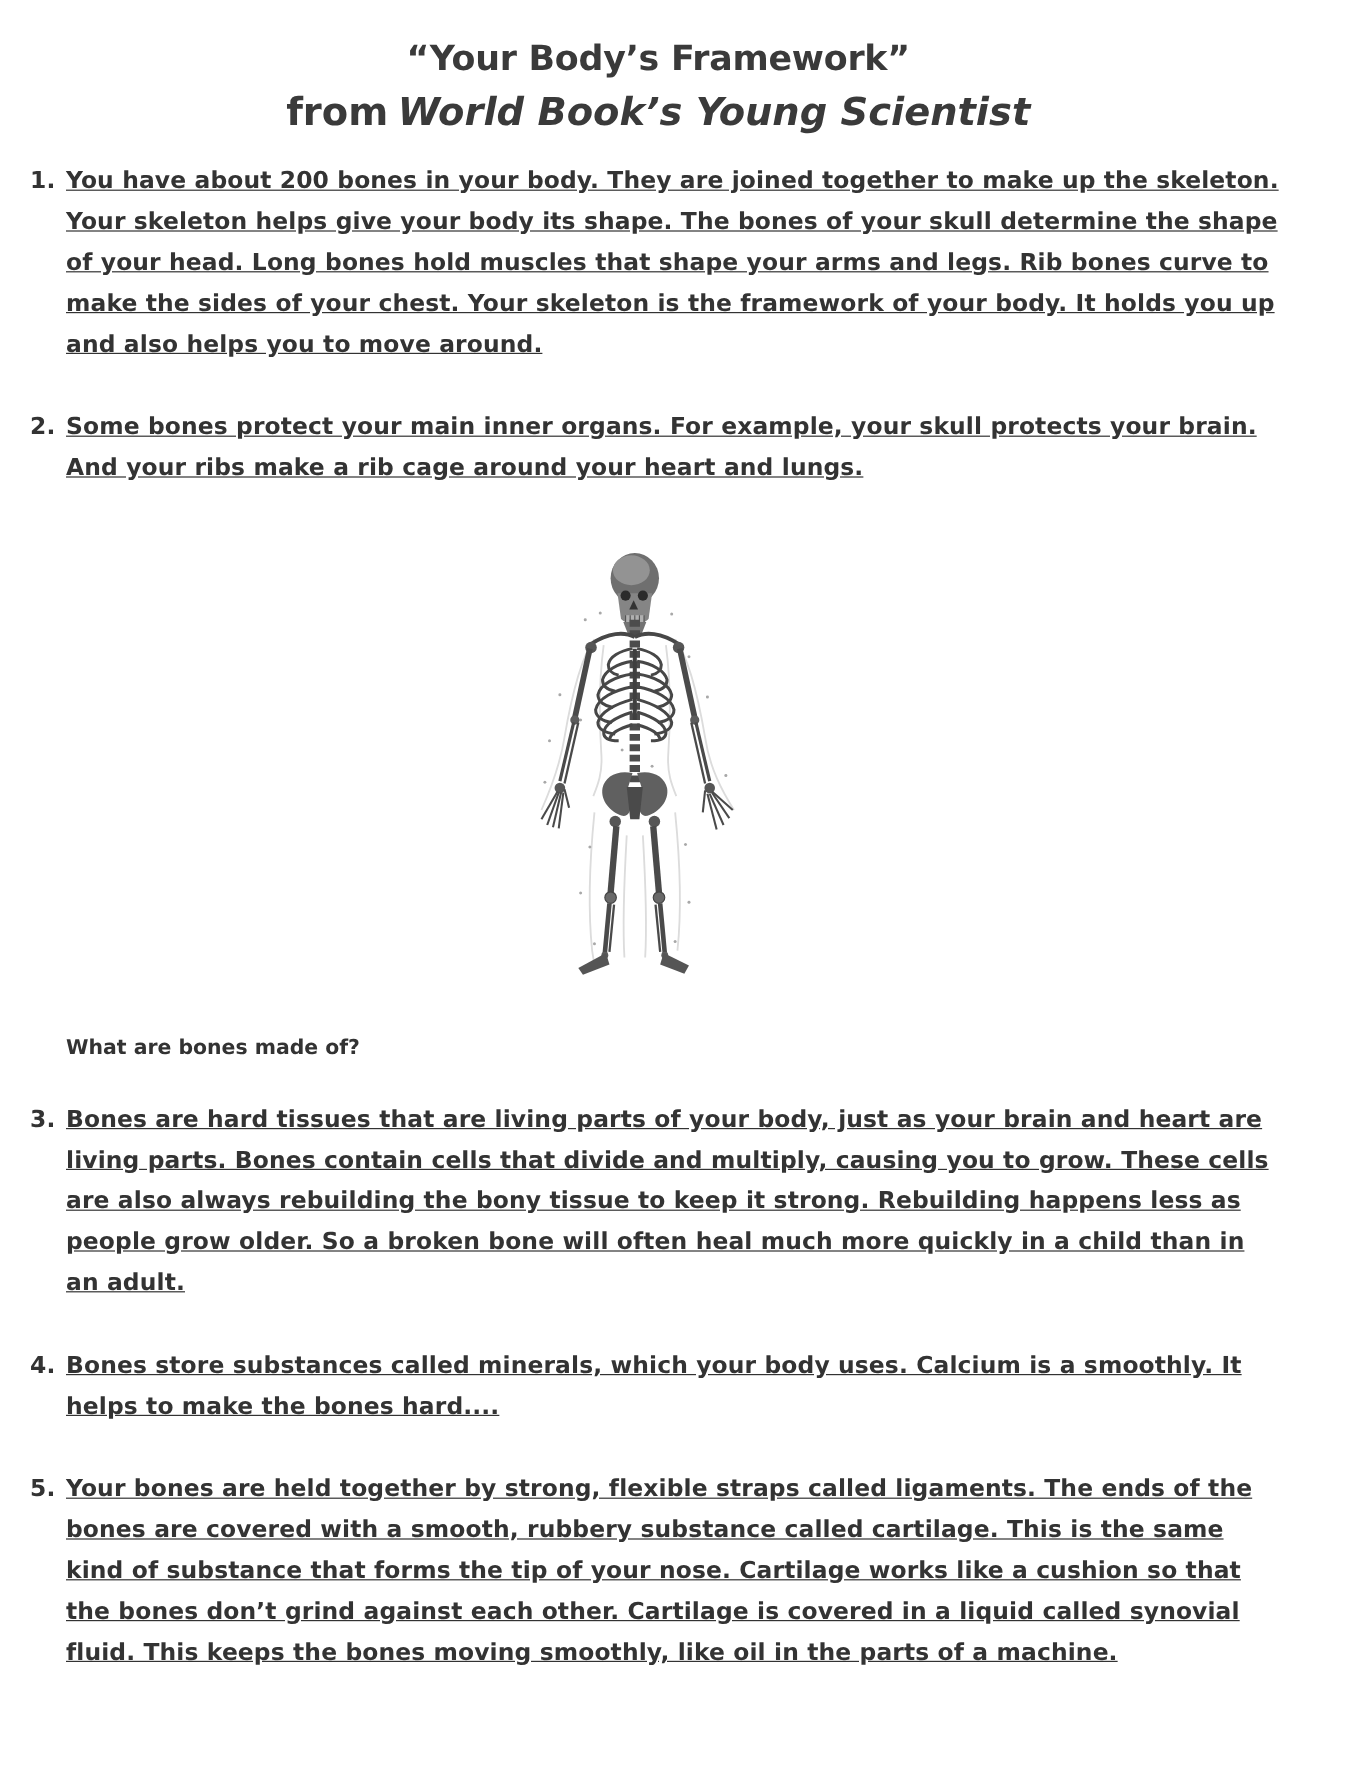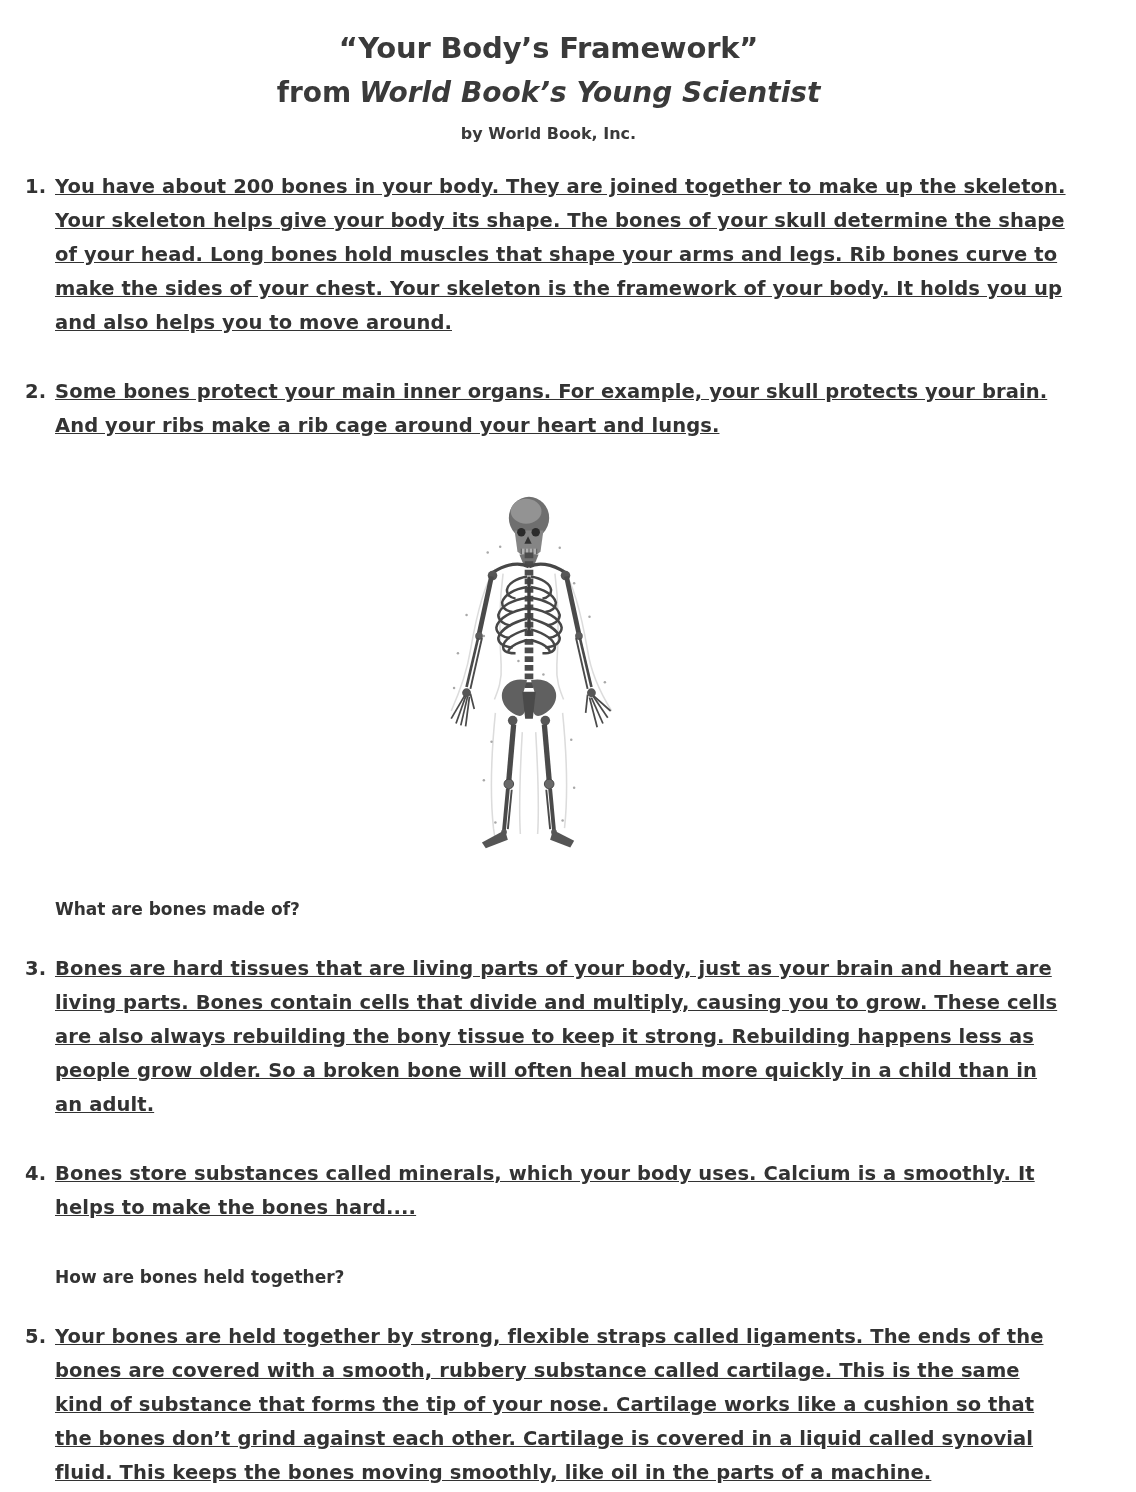--- a/index.html
+++ b/index.html
@@ -5,21 +5,21 @@
   html, body { margin: 0; padding: 0; background: #ffffff; }
   body {
     width: 1136px; height: 1492px; overflow: hidden;
     font-family: "DejaVu Sans", "Liberation Sans", sans-serif;
     color: #333333;
   }
   .page { box-sizing: border-box; width: 1136px; height: 1492px; padding: 30px 64px 0 25px; background: #ffffff; }
 
   .doc-header { text-align: center; color: #3a3a3a; }
   .title { font-size: 29px; font-weight: bold; line-height: 36px; margin: 0; letter-spacing: -0.2px; }
-  .subtitle { font-size: 28px; font-weight: bold; line-height: 30px; margin-top: 12px; text-align: center; }
+  .subtitle { font-size: 32px; font-weight: bold; line-height: 30px; margin-top: 12px; text-align: center; }
   .subtitle .pre { margin-right: 8px; }
   .subtitle .src { font-style: italic; }
   .byline { font-size: 16px; font-weight: bold; line-height: 20px; margin-top: 16px; }
 
   .body-text { margin-top: 26px; }
   .para {
     display: flex; font-size: 19.5px; font-weight: bold; line-height: 34px;
     margin: 0 0 35px 0; letter-spacing: 0.1px;
   }
   .para .num { flex: none; width: 30px; }
@@ -34,21 +34,20 @@
   .figure-wrap figure { margin: 0; }
 </style>
 </head>
 <body>
 
 <div class="page">
 
   <header class="doc-header">
     <h1 class="title">“Your Body’s Framework”</h1>
     <div class="subtitle"><span class="pre">from</span><span class="src">World Book’s Young Scientist</span></div>
-    <div class="byline">by World Book, Inc.</div>
   </header>
 
   <section class="body-text">
 
     <div class="para">
       <span class="num">1.</span>
       <span class="ptext">You have about 200 bones in your body. They are joined together to make up the skeleton. Your skeleton helps give your body its shape. The bones of your skull determine the shape of your head. Long bones hold muscles that shape your arms and legs. Rib bones curve to make the sides of your chest. Your skeleton is the framework of your body. It holds you up and also helps you to move around.</span>
     </div>
 
     <div class="para">
@@ -198,21 +197,20 @@
     <div class="para">
       <span class="num">3.</span>
       <span class="ptext">Bones are hard tissues that are living parts of your body, just as your brain and heart are living parts. Bones contain cells that divide and multiply, causing you to grow. These cells are also always rebuilding the bony tissue to keep it strong. Rebuilding happens less as people grow older. So a broken bone will often heal much more quickly in a child than in an adult.</span>
     </div>
 
     <div class="para">
       <span class="num">4.</span>
       <span class="ptext">Bones store substances called minerals, which your body uses. Calcium is a smoothly. It helps to make the bones hard....</span>
     </div>
 
-    <h2 class="question">How are bones held together?</h2>
 
     <div class="para">
       <span class="num">5.</span>
       <span class="ptext">Your bones are held together by strong, flexible straps called ligaments. The ends of the bones are covered with a smooth, rubbery substance called cartilage. This is the same kind of substance that forms the tip of your nose. Cartilage works like a cushion so that the bones don’t grind against each other. Cartilage is covered in a liquid called synovial fluid. This keeps the bones moving smoothly, like oil in the parts of a machine.</span>
     </div>
 
   </section>
 </div>
 
 </body></html>

